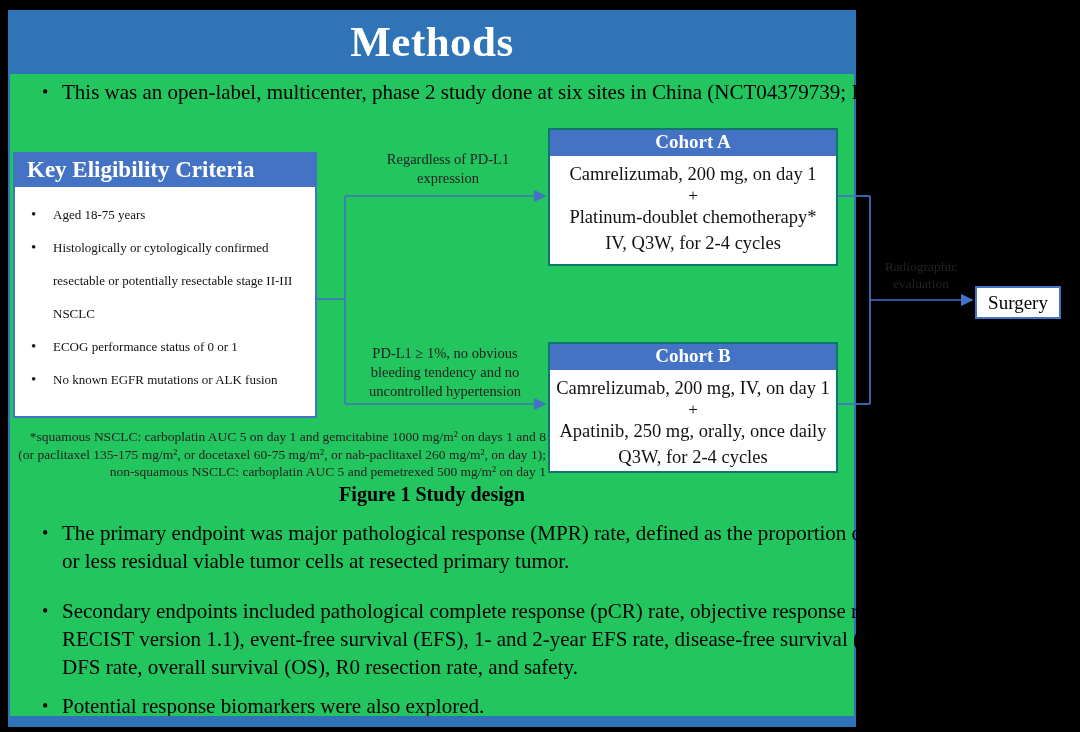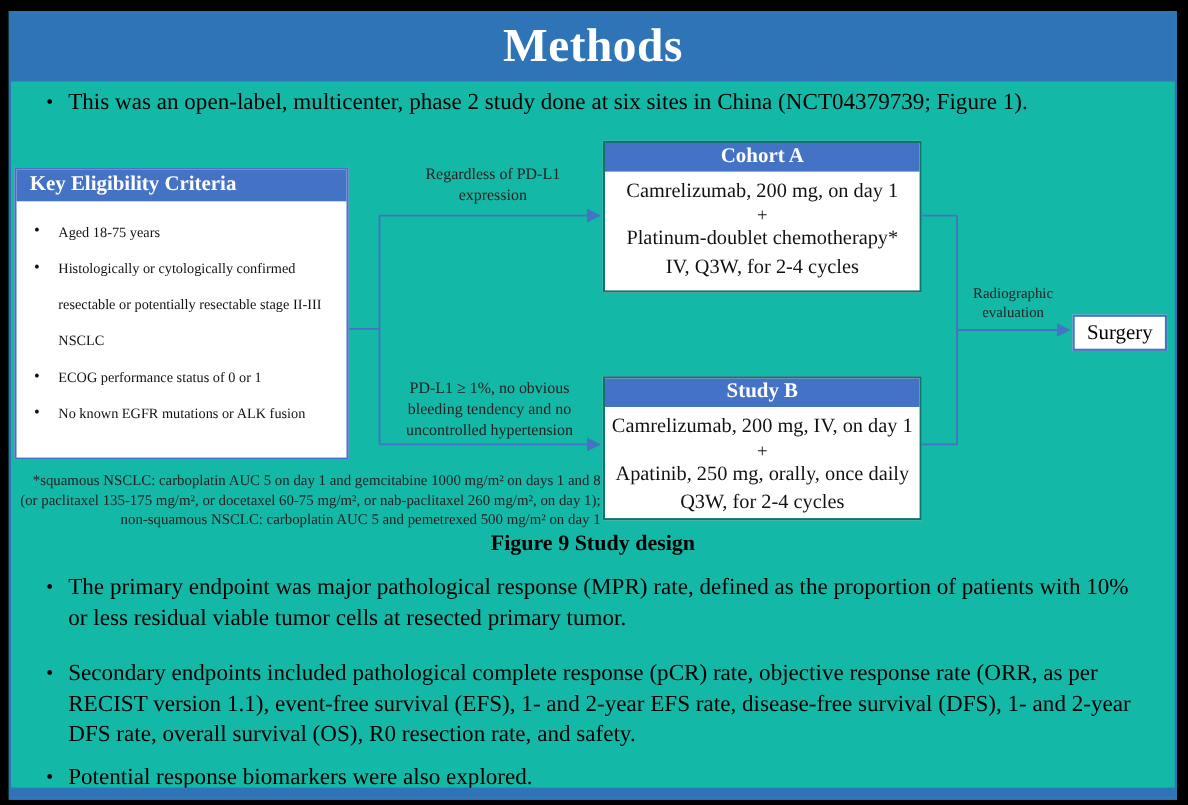--- a/index.html
+++ b/index.html
@@ -1,34 +1,34 @@
 <!DOCTYPE html>
 <html><head>
 <meta charset="utf-8">
 <style>
   html,body{margin:0;padding:0;background:#000;}
   #stage{position:relative;width:1080px;height:732px;background:#000;overflow:hidden;
          font-family:"Liberation Serif", serif;color:#111;}
-  .slide{position:absolute;left:8px;top:10px;width:1062px;height:717px;background:#14b8a6;
+  .slide{position:absolute;left:8px;top:10px;width:848px;height:717px;background:#22c55e;
          border:2px solid #2E74B7;box-sizing:border-box;}
   .titlebar{position:absolute;left:0;top:0;width:100%;height:62px;background:#2E74B7;}
   .titlebar .title{width:100%;text-align:center;color:#fff;font-weight:bold;
          font-size:43px;line-height:60px;letter-spacing:.5px;}
   .bottombar{position:absolute;left:0;bottom:0;width:100%;height:9px;background:#2E74B7;}
 
   .bullet-item{position:relative;padding-left:24px;font-size:21px;line-height:28px;color:#000;}
   .bullet-item::before{content:"•";position:absolute;left:4px;top:0;font-size:18px;}
 
   .intro{position:absolute;left:28px;top:66px;width:1004px;}
 
   .flow-svg{position:absolute;left:0;top:0;width:1058px;height:713px;}
 
   .kec{position:absolute;left:3px;top:140px;width:304px;height:266px;
        border:2px solid #4472C4;box-sizing:border-box;background:#fff;}
-  .kec-header{background:#4472C4;color:#fff;font-weight:bold;font-size:19px;
+  .kec-header{background:#4472C4;color:#fff;font-weight:bold;font-size:23px;
        padding:3px 0 4px 12px;}
   .kec-body{padding:11px 4px 0 12px;}
   .kec-item{position:relative;padding-left:26px;font-size:13px;line-height:33px;}
   .kec-item::before{content:"•";position:absolute;left:4px;top:0;font-size:15px;}
 
   .branch-label{position:absolute;text-align:center;font-size:14.5px;line-height:19px;color:#222;}
   .branch-top{left:362px;top:138px;width:152px;}
   .branch-bottom{left:356px;top:332px;width:158px;}
 
   .cohort{position:absolute;width:290px;border:2px solid #0f766e;box-sizing:border-box;background:#fff;}
@@ -104,35 +104,35 @@
       <div class="cohort-header">Cohort A</div>
       <div class="cohort-body">
         <div class="cohort-line">Camrelizumab, 200 mg, on day 1</div>
         <div class="cohort-line plus">+</div>
         <div class="cohort-line">Platinum-doublet chemotherapy*</div>
         <div class="cohort-line">IV, Q3W, for 2-4 cycles</div>
       </div>
     </div>
 
     <div class="cohort cohort-b">
-      <div class="cohort-header">Study B</div>
+      <div class="cohort-header">Cohort B</div>
       <div class="cohort-body">
         <div class="cohort-line">Camrelizumab, 200 mg, IV, on day 1</div>
         <div class="cohort-line plus">+</div>
         <div class="cohort-line">Apatinib, 250 mg, orally, once daily</div>
         <div class="cohort-line">Q3W, for 2-4 cycles</div>
       </div>
     </div>
 
     <div class="radio-label">Radiographic evaluation</div>
     <div class="surgery">Surgery</div>
 
     <div class="footnote">*squamous NSCLC: carboplatin AUC 5 on day 1 and gemcitabine 1000 mg/m² on days 1 and 8 (or paclitaxel 135-175 mg/m², or docetaxel 60-75 mg/m², or nab-paclitaxel 260 mg/m², on day 1); non-squamous NSCLC: carboplatin AUC 5 and pemetrexed 500 mg/m² on day 1</div>
 
-    <div class="fig-caption">Figure 9 Study design</div>
+    <div class="fig-caption">Figure 1 Study design</div>
 
     <div class="bullets">
       <div class="bullet-item">The primary endpoint was major pathological response (MPR) rate, defined as the proportion of patients with 10% or less residual viable tumor cells at resected primary tumor.</div>
       <div class="bullet-item">Secondary endpoints included pathological complete response (pCR) rate, objective response rate (ORR, as per RECIST version 1.1), event-free survival (EFS), 1- and 2-year EFS rate, disease-free survival (DFS), 1- and 2-year DFS rate, overall survival (OS), R0 resection rate, and safety.</div>
       <div class="bullet-item">Potential response biomarkers were also explored.</div>
     </div>
 
     <div class="bottombar"></div>
   </div>
 </div>

